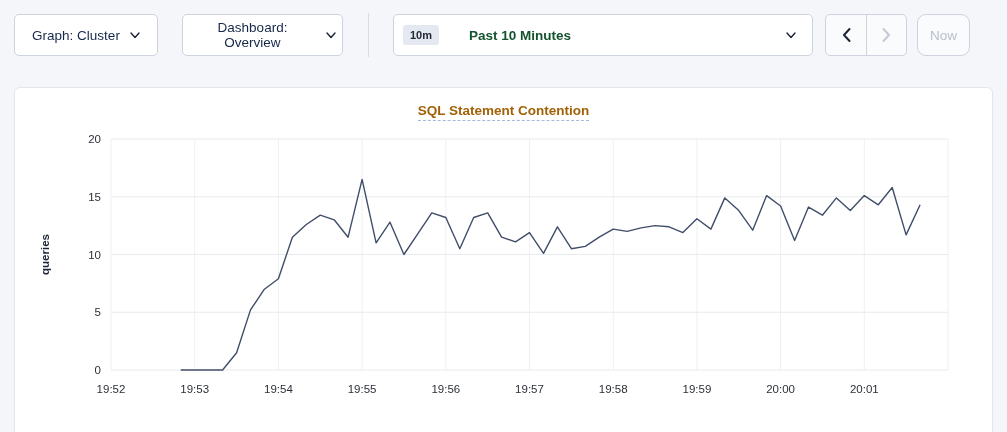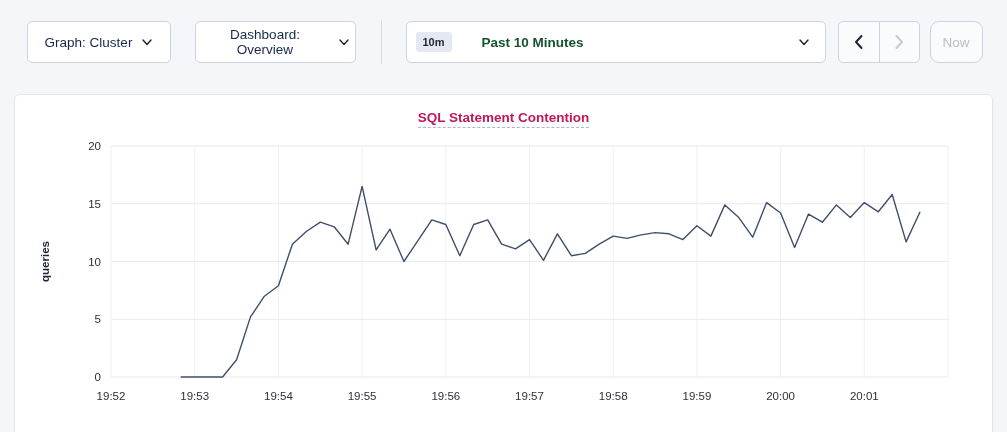--- a/index.html
+++ b/index.html
@@ -2,21 +2,21 @@
 <html><head>
 <meta charset="utf-8">
 <style>
   html,body{margin:0;padding:0;}
   body{
     width:1007px;height:432px;overflow:hidden;
     background:#f4f6fa;
     font-family:"Liberation Sans",sans-serif;
     -webkit-font-smoothing:antialiased;
   }
-  .toolbar{display:flex;align-items:center;padding:20px 12px 0 14px;justify-content:center;}
+  .toolbar{display:flex;align-items:center;padding:13px 12px 0 14px;}
   .dd{
     display:flex;align-items:center;justify-content:center;gap:10px;
     height:42px;background:#ffffff;border:1px solid #cdd3df;border-radius:5px;
     color:#152849;font-size:13.5px;font-family:inherit;cursor:pointer;box-sizing:border-box;
   }
   .dd-graph{width:144px;margin-right:24px;}
   .dd-dash{width:161px;margin-right:25px;}
   .vdiv{width:1px;height:44px;background:#d8dce5;margin-right:24px;}
   .timepicker{
     width:420px;height:42px;background:#fff;border:1px solid #cdd3df;border-radius:5px;
@@ -41,21 +41,21 @@
     width:53px;height:42px;border:1px solid #cdd3df;border-radius:9px;
     background:#fafbfd;color:#b9bfca;font-size:13.5px;font-family:inherit;box-sizing:border-box;
   }
   .card{
     position:relative;margin:30px 14px 0 14px;width:979px;height:400px;
     background:#ffffff;border:1px solid #e3e6ec;border-radius:6px;box-sizing:border-box;
     box-shadow:0 1px 2px rgba(50,60,90,0.04);
   }
   .title-row{text-align:center;padding-top:13px;height:26px;}
   .chart-title{
-    display:inline-block;font-size:13.5px;font-weight:bold;color:#be185d;
+    display:inline-block;font-size:13.5px;font-weight:bold;color:#a16207;
     border-bottom:1px dashed #a9b8d9;padding-bottom:2px;cursor:pointer;
   }
   svg.chart{display:block;}
   svg text{font-family:"Liberation Sans",sans-serif;}
 </style>
 </head>
 <body>
 
 <div class="toolbar">
   <button class="dd dd-graph">

